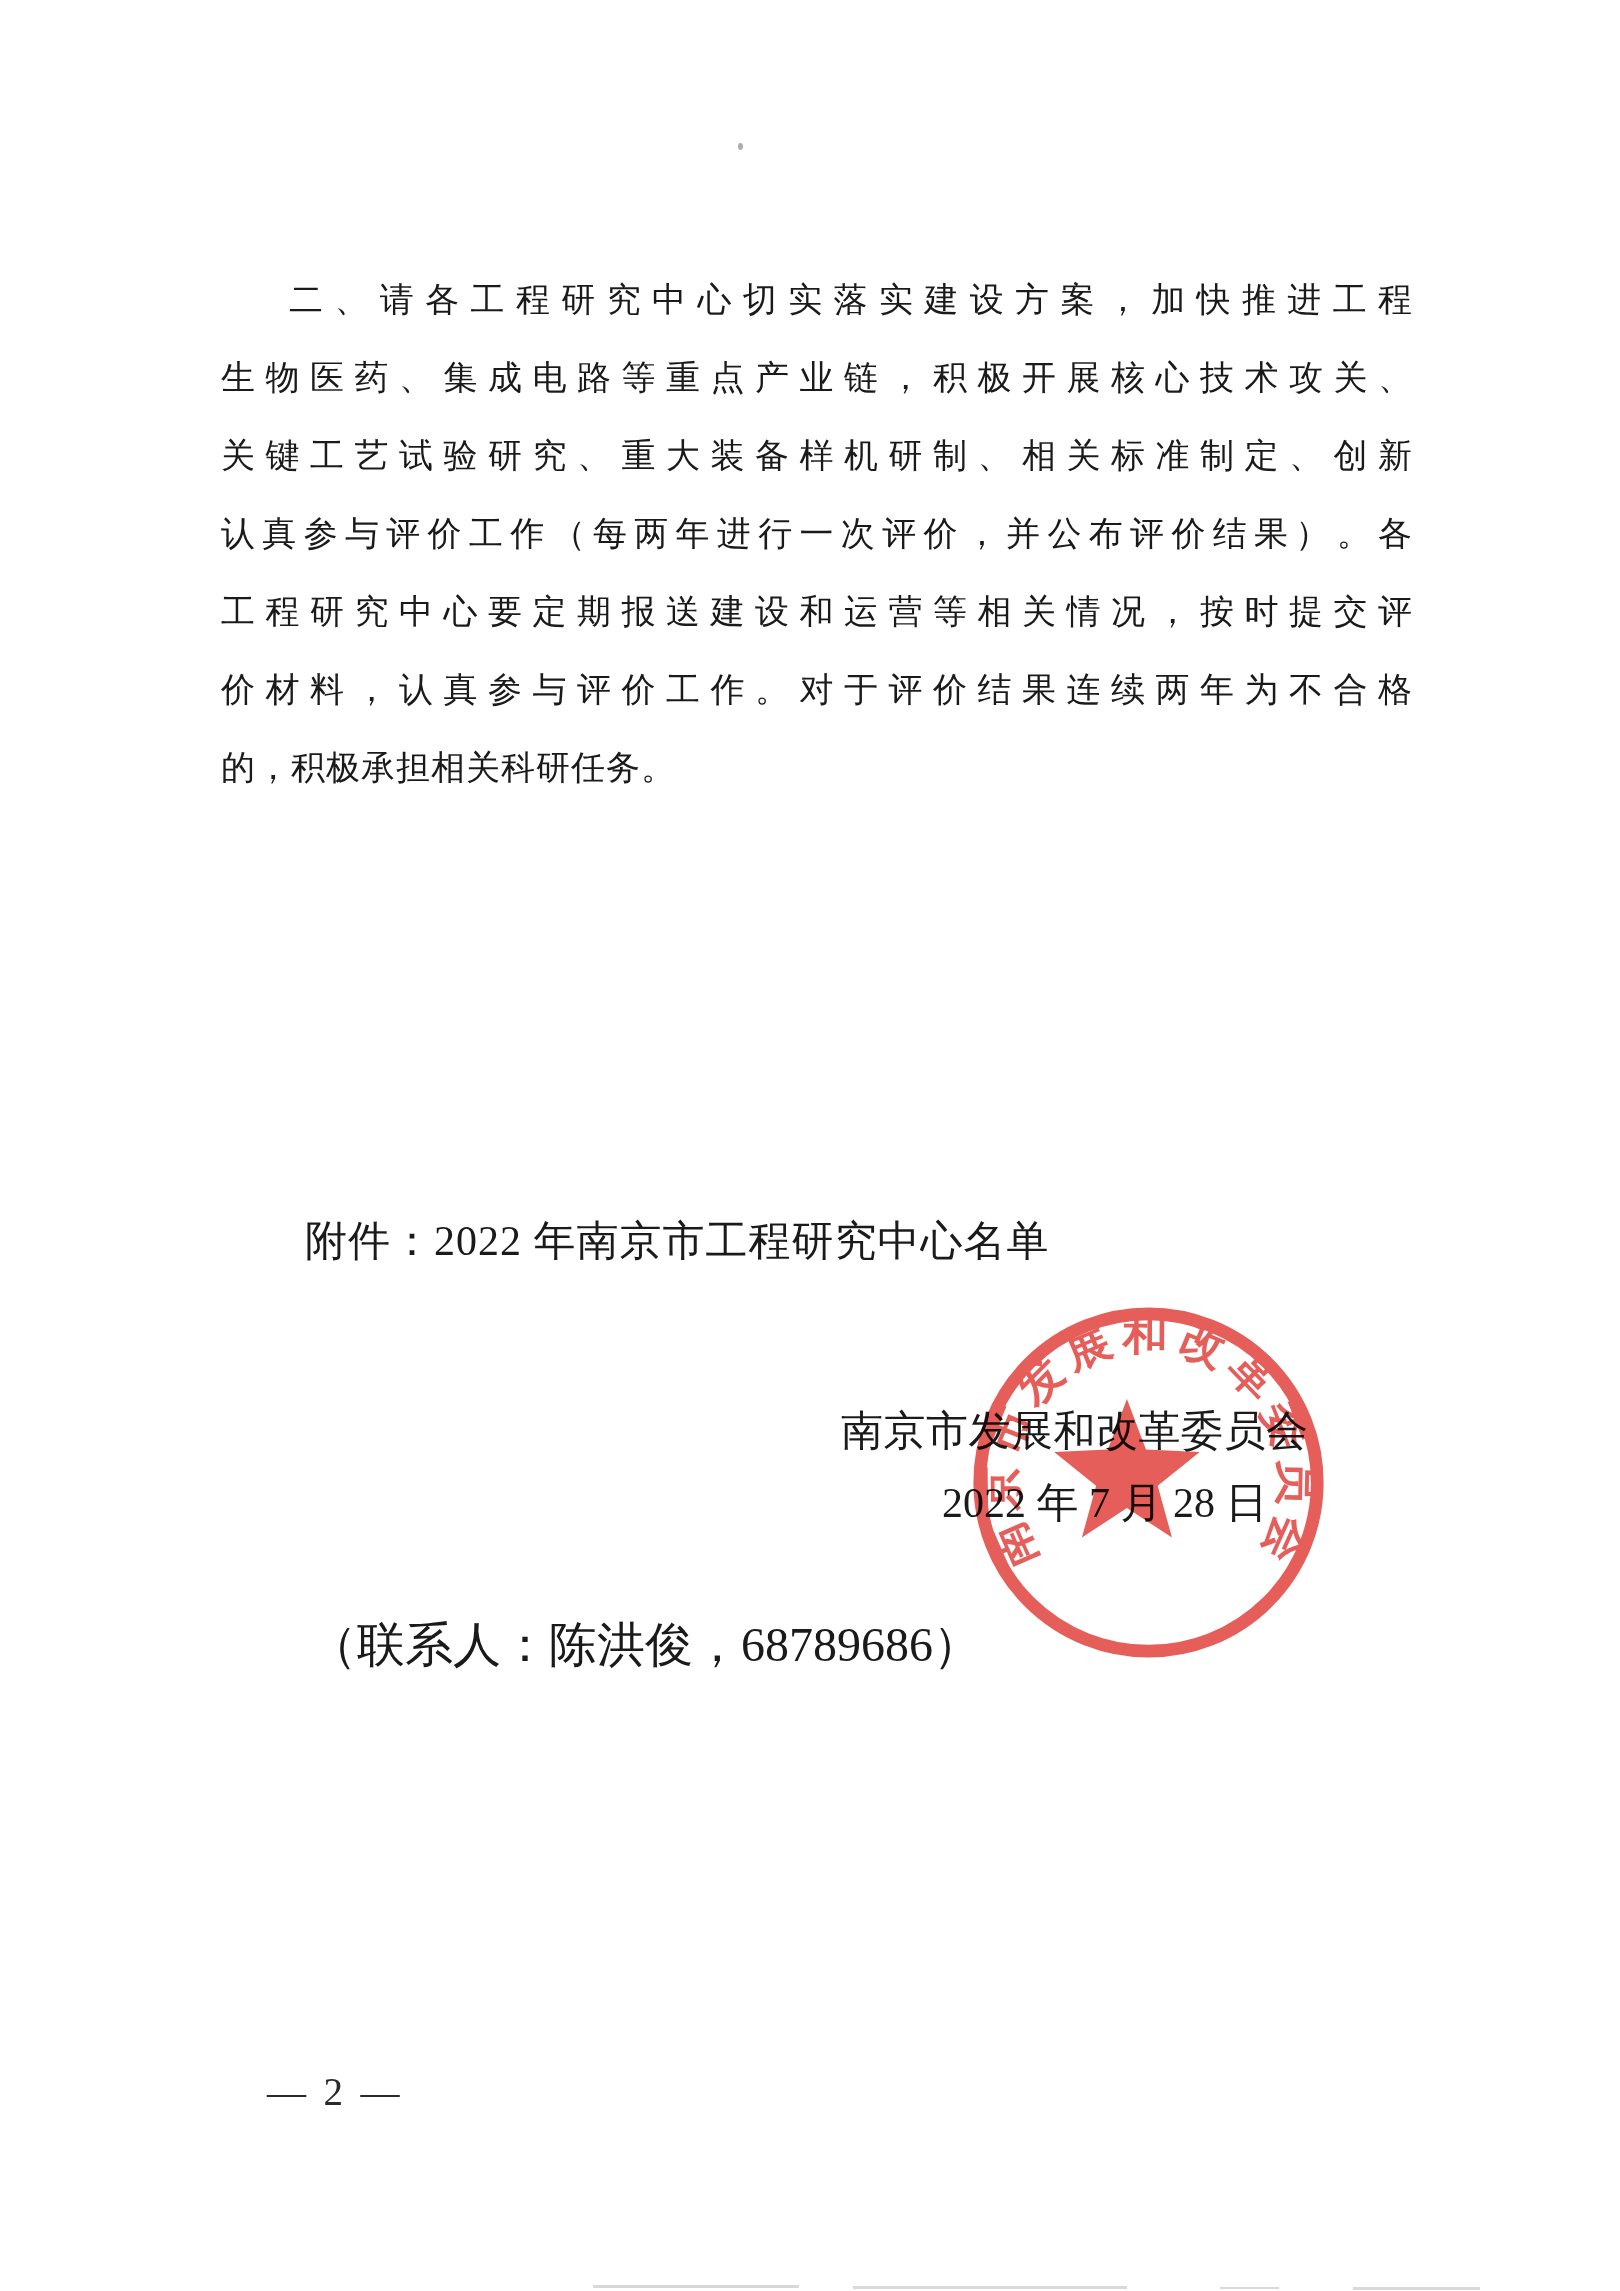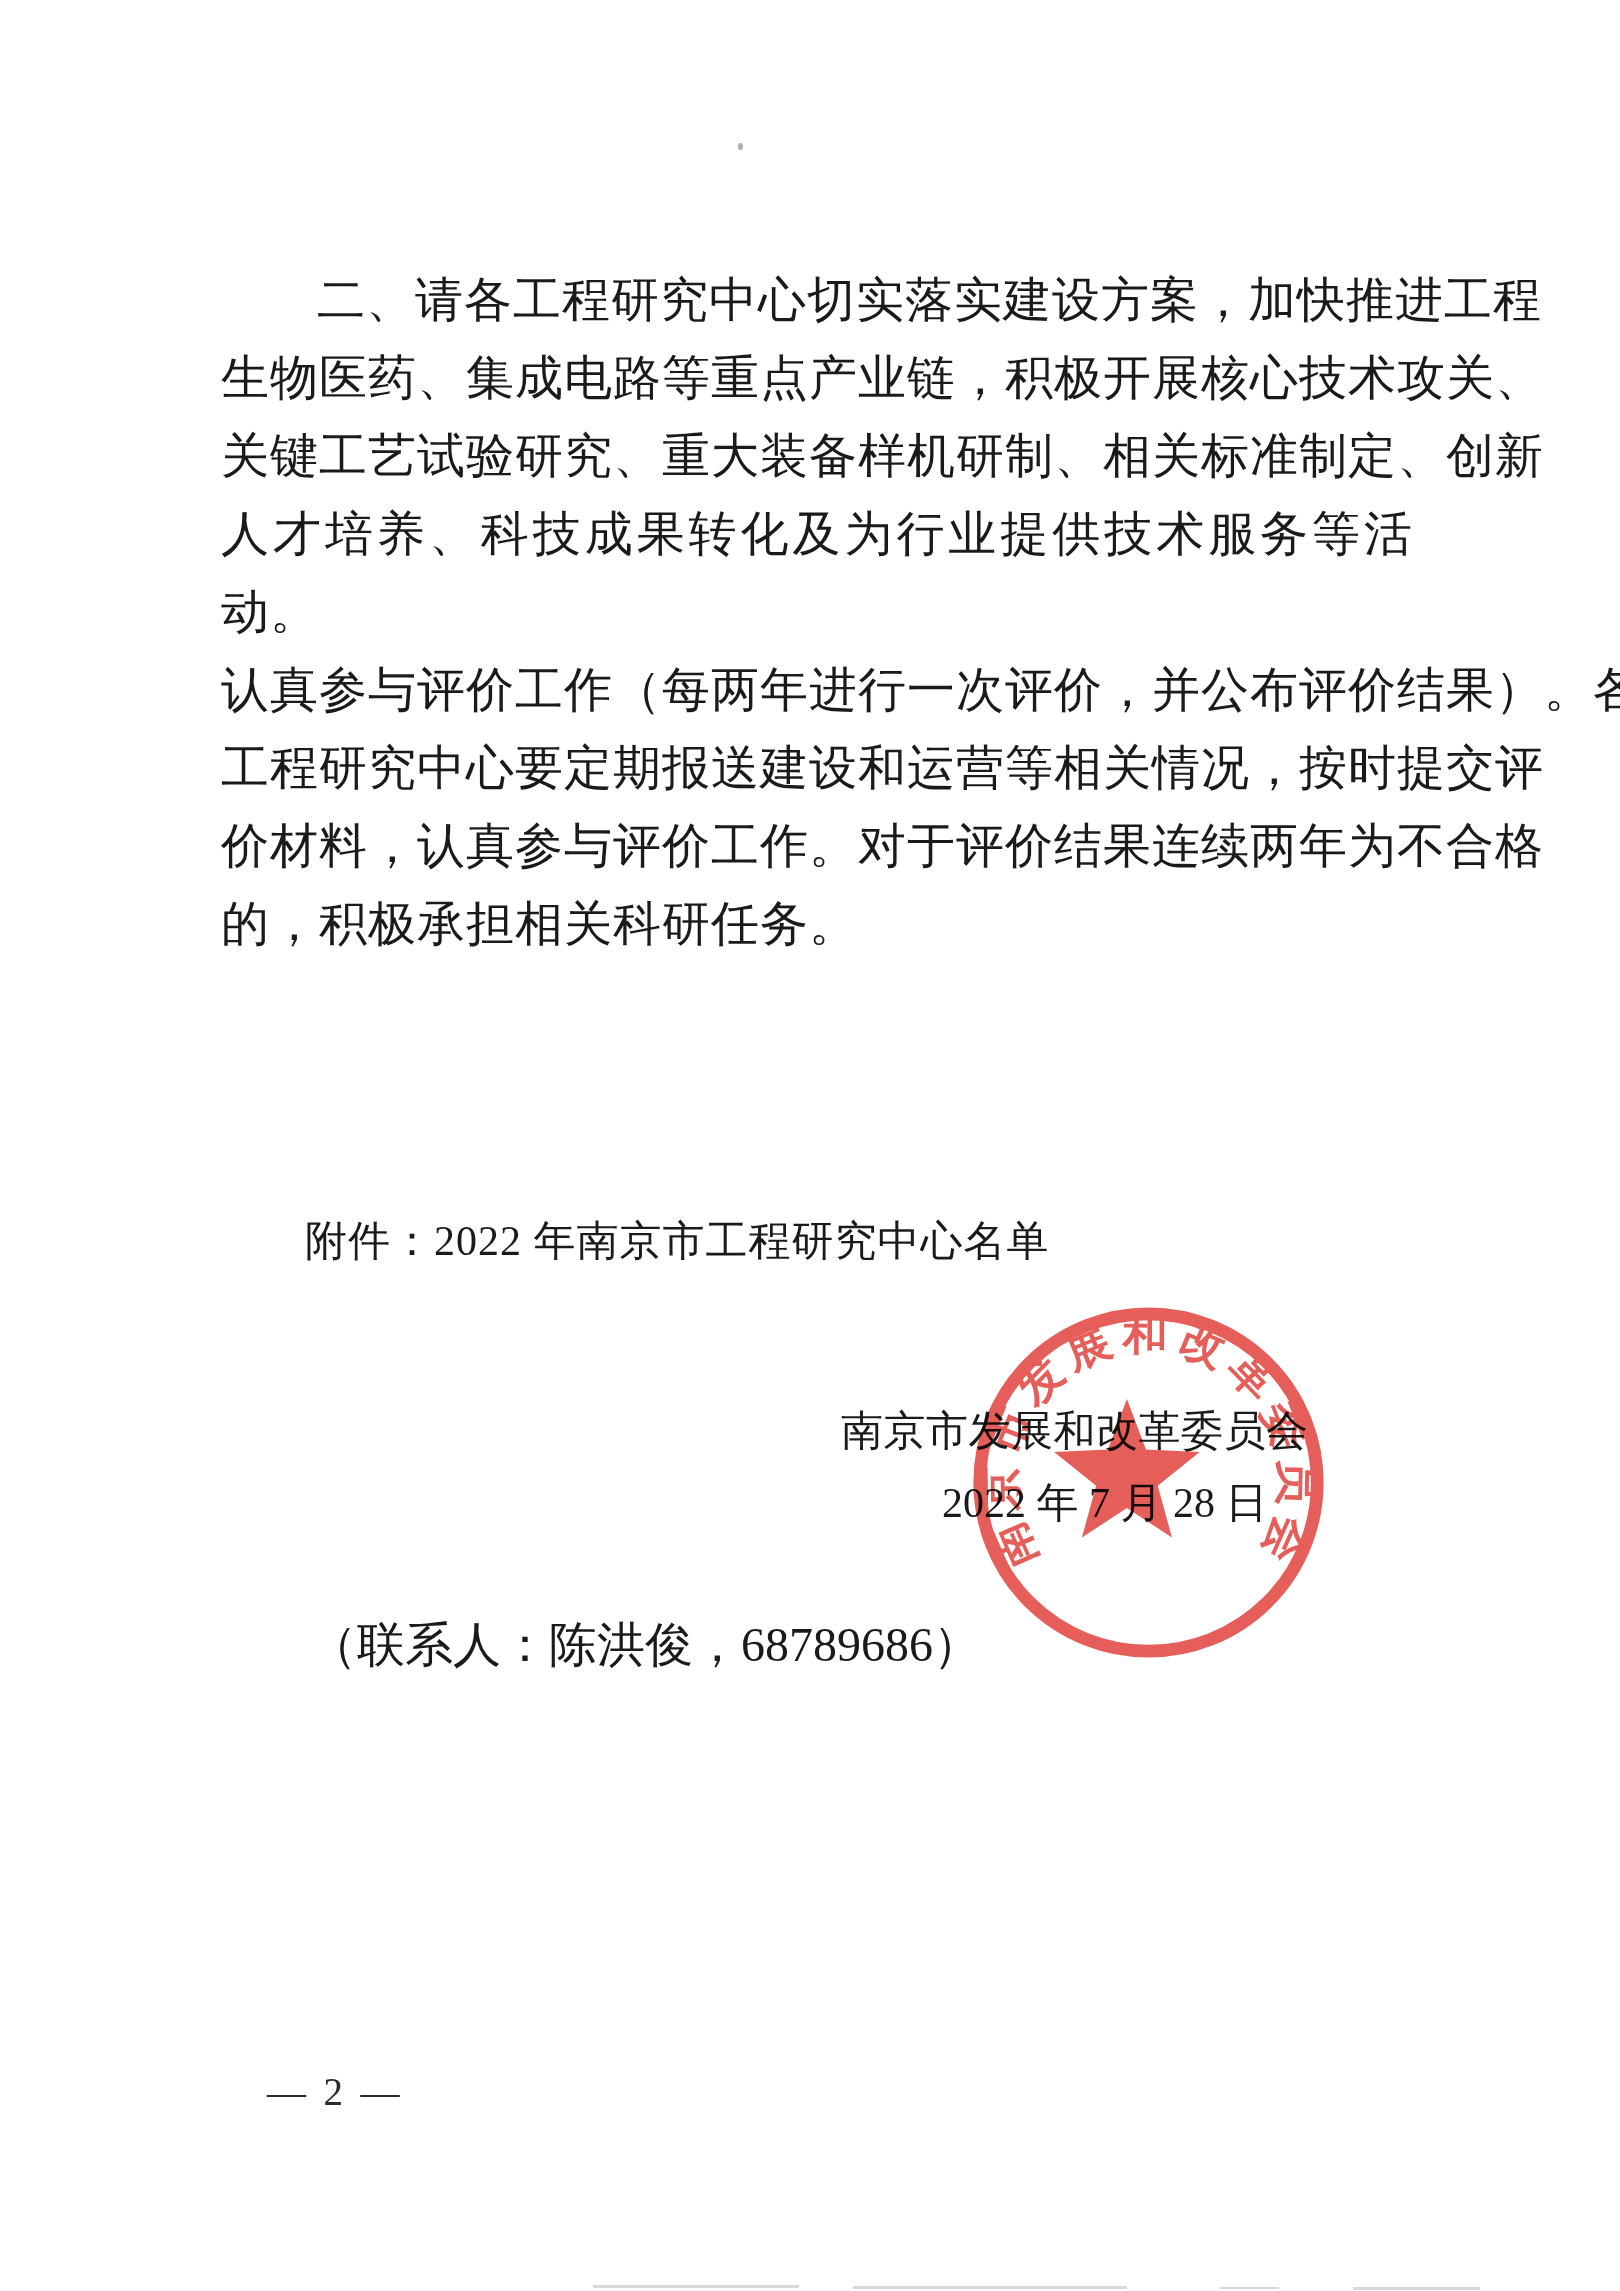--- a/index.html
+++ b/index.html
@@ -7,21 +7,21 @@
     position:relative;
     width:1620px;height:2292px;
     background:#ffffff;
     overflow:hidden;
     font-family:"Liberation Serif","DejaVu Serif",serif;
     color:#1a1a1a;
   }
   .body-text{
     position:absolute;
     left:221px;top:261px;width:1192px;
-    font-size:48px;line-height:78px;
+    font-size:34px;line-height:78px;
     letter-spacing:1px;
   }
   .doc-line{
     text-align:justify;
     text-align-last:justify;
     white-space:nowrap;
   }
   .doc-line.end{
     text-align-last:left;
     white-space:normal;
@@ -91,21 +91,20 @@
 <body>
 
 <div class="page">
 
   <span class="dot" style="left:738px;top:143px;"></span>
 
   <div class="body-text">
     <div class="doc-line indent">二、请各工程研究中心切实落实建设方案，加快推进工程</div>
     <div class="doc-line">生物医药、集成电路等重点产业链，积极开展核心技术攻关、</div>
     <div class="doc-line">关键工艺试验研究、重大装备样机研制、相关标准制定、创新</div>
-    <div class="doc-line end">人才培养、科技成果转化及为行业提供技术服务等活动。</div>
     <div class="doc-line">认真参与评价工作（每两年进行一次评价，并公布评价结果）。各</div>
     <div class="doc-line">工程研究中心要定期报送建设和运营等相关情况，按时提交评</div>
     <div class="doc-line">价材料，认真参与评价工作。对于评价结果连续两年为不合格</div>
     <div class="doc-line end">的，积极承担相关科研任务。</div>
   </div>
 
   <div class="attachment">附件：2022 年南京市工程研究中心名单</div>
 
   <div class="sig-org">南京市发展和改革委员会</div>
   <div class="sig-date">2022 年 7 月 28 日</div>

